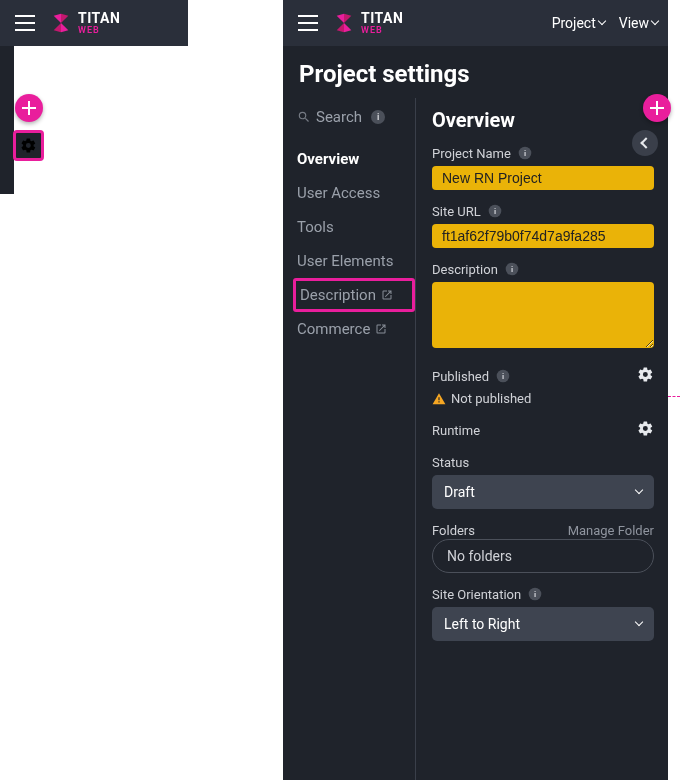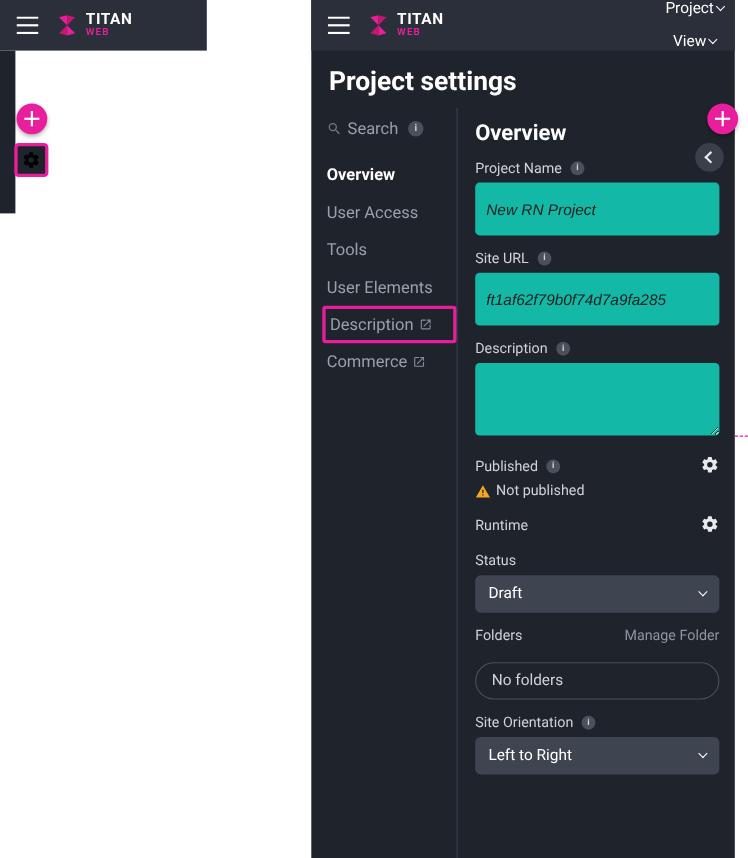--- a/index.html
+++ b/index.html
@@ -18,21 +18,21 @@
     align-items: center;
     padding: 0 10px;
     color: #fff;
     gap: 10px;
   }
   .hamburger { cursor: pointer; padding: 5px; }
   .hamburger svg { display:block; }
   .logo { display: flex; align-items: center; gap: 6px; }
   .logo-text { font-weight: 700; font-size: 14px; line-height: 1; letter-spacing: 0.5px; }
   .logo-sub { font-size: 9px; color: #e91e9c; letter-spacing: 1px; font-weight: 600; }
-  .topbar-right { margin-left:auto; display:flex; gap:14px; align-items:center; font-size:14px; cursor:pointer;flex-direction:column;}
+  .topbar-right { margin-left:auto; display:flex; gap:14px; align-items:center; font-size:14px; cursor:pointer;}
   .topbar-right .mitem { display:flex; align-items:center; gap:3px; }
   .chev-down { border: solid #fff; border-width: 0 1.5px 1.5px 0; display:inline-block; padding:2.5px; transform: rotate(45deg); position:relative; top:-2px;}
 
   
   #left-panel {
     position: absolute;
     left: 0;
     top: 0;
     width: 188px;
   }
@@ -138,27 +138,26 @@
     flex:1;
     padding:10px 14px 20px 16px;
     overflow-y:auto;
   }
   .content h2 { font-size:20px; font-weight:700; color:#fff; margin-bottom:14px; }
   .field { margin-bottom:14px; }
   .field-label { font-size:13px; color:#d0d2d7; display:flex; align-items:flex-start; gap:3px; margin-bottom:5px;}
   .field-label .info-badge{ transform:scale(.9);}
   .text-input {
     width:100%;
-    background:#14b8a6;
+    background:#eab308;
     border:none;
     border-radius:4px;
-    padding:16px 10px;
+    padding:4px 10px;
     font-size:14px;
     color:#222;
-    font-style:italic;
   }
   .textarea { height:66px; }
   .row-split { display:flex; align-items:center; justify-content:space-between; }
   .gear-sm { cursor:pointer; }
   .warn-line{ display:flex;align-items:center;gap:5px;font-size:13px;color:#d0d2d7;margin-top:4px;}
   .warn-line .tri{ color:#f5a623; }
   .select {
     width:100%;
     background:#3e4450;
     border-radius:5px;
@@ -370,21 +369,21 @@
         <div class="field-label">
             <span>Status</span>
           </div>
         <div class="select">
           <span>Draft</span>
           <i class="chev-down"></i>
         </div>
       </div>
 
       <div class="field">
-        <div class="row-split" style="margin-bottom:16px">
+        <div class="row-split" style="margin-bottom:1px">
           <span class="field-label" style="margin-bottom:0">
               <span>Folders</span>
             </span>
           <span class="link-text">Manage Folder</span>
         </div>
         <div class="readonly-pill">No folders</div>
       </div>
 
       <div class="field">
         <div class="field-label">

